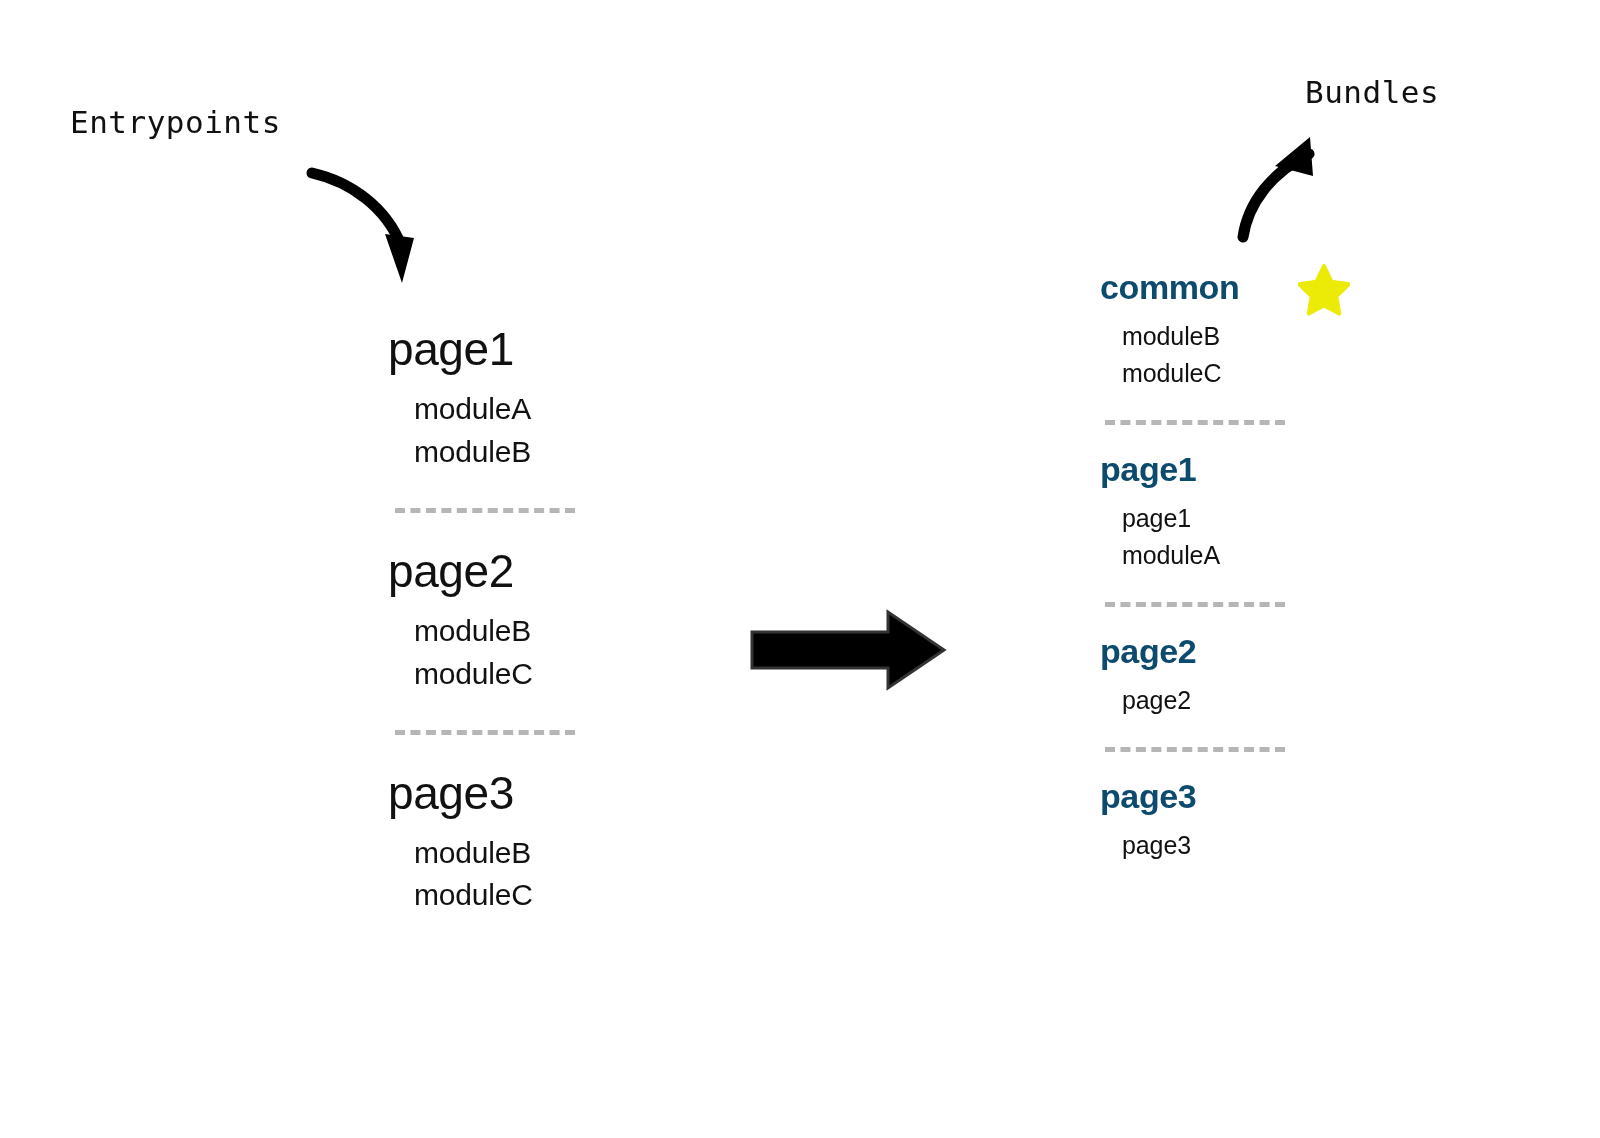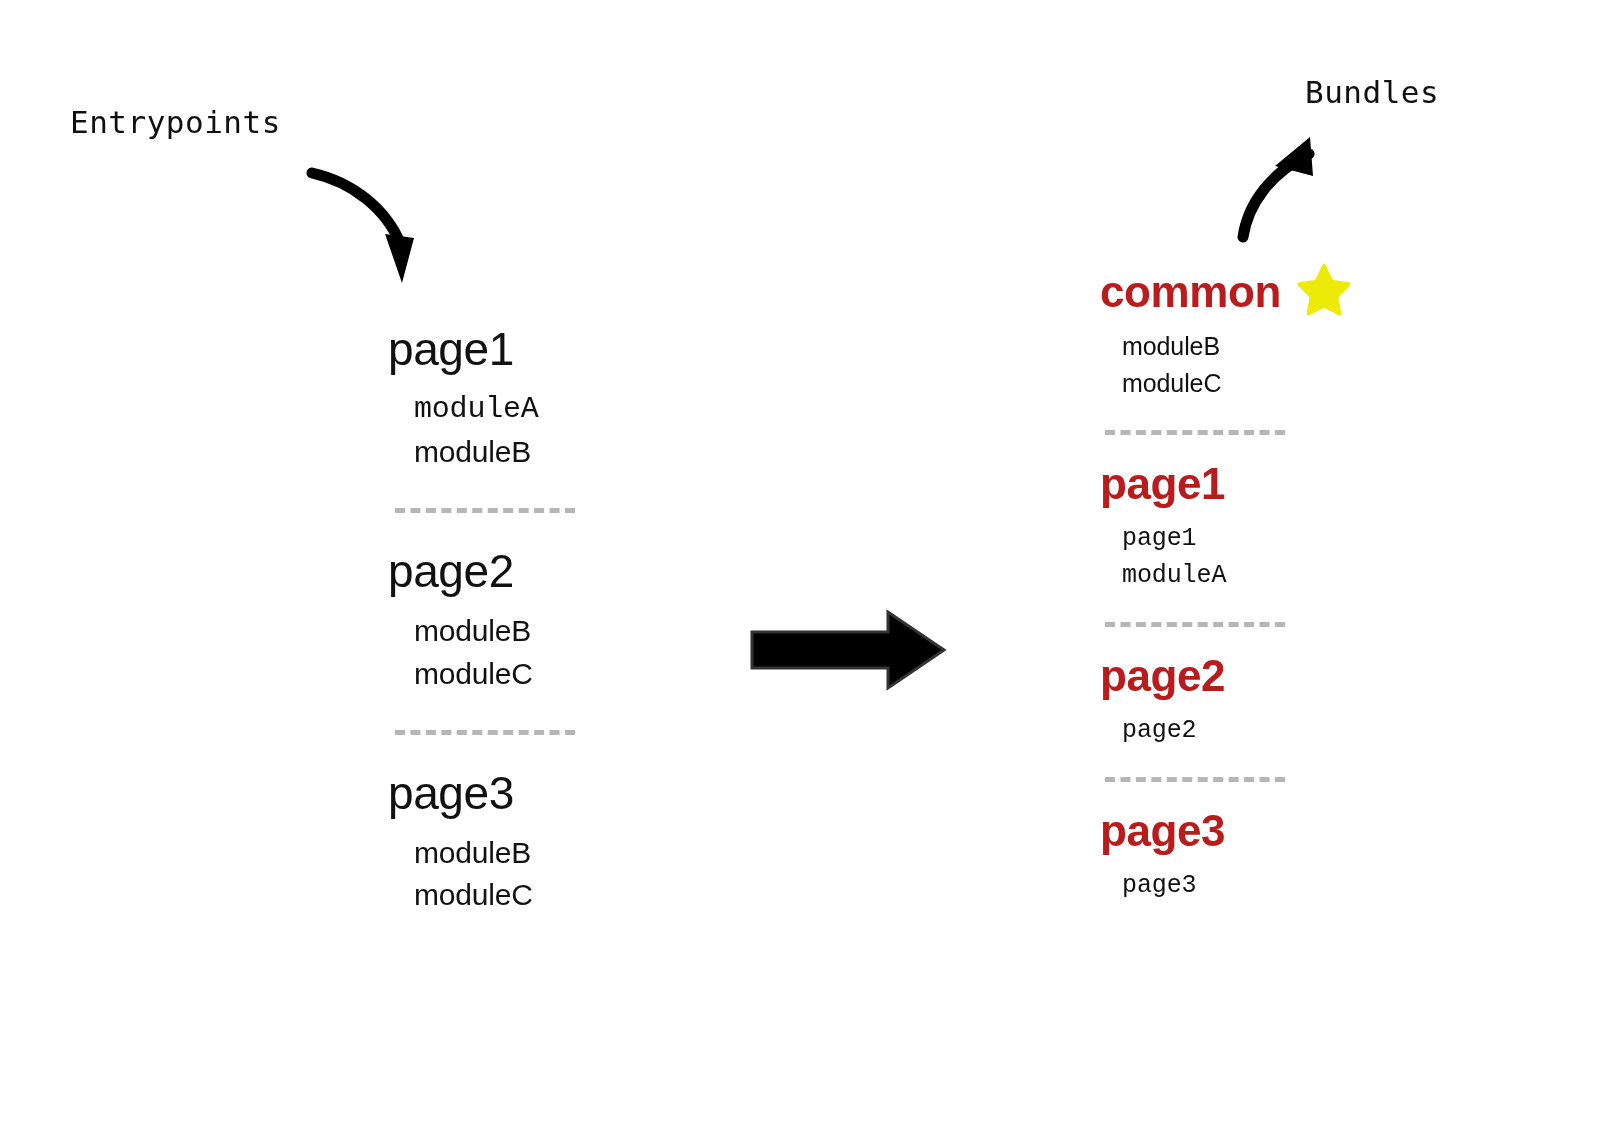--- a/index.html
+++ b/index.html
@@ -74,23 +74,23 @@
     font-size: 30px;
     line-height: 1.43;
     color: #111111;
     font-weight: 400;
     white-space: nowrap;
     letter-spacing: -0.2px;
   }
 
   
   #bundles-column .group-title {
-    font-size: 44px;
+    font-size: 34px;
     font-weight: 700;
-    color: #b91c1c;
+    color: #0c4a6e;
     line-height: 1.0;
     letter-spacing: -0.4px;
     margin: 0;
     padding: 0;
     white-space: nowrap;
   }
   #bundles-column .module-list {
     margin: 0;
     padding: 0 0 0 22px;
     list-style: none;
@@ -100,21 +100,21 @@
     line-height: 1.48;
     color: #111111;
     font-weight: 400;
     white-space: nowrap;
     letter-spacing: -0.1px;
   }
 
   
   .module-item.accent-green { color: #5da04b; font-weight: 700; }
   .module-item.accent-red   { color: #f50505; font-weight: 700; }
-  .module-item.plain        { color: #111111; font-weight: 400; font-family: Liberation Mono, monospace; }
+  .module-item.plain        { color: #111111; font-weight: 400; }
 
   
   .divider {
     border: none;
     border-top: 5px dashed #b6b6b6;
     margin: 0;
     height: 0;
   }
   #entrypoints-column .divider { width: 180px; margin-left: 7px; }
   #bundles-column .divider     { width: 180px; margin-left: 5px; }

